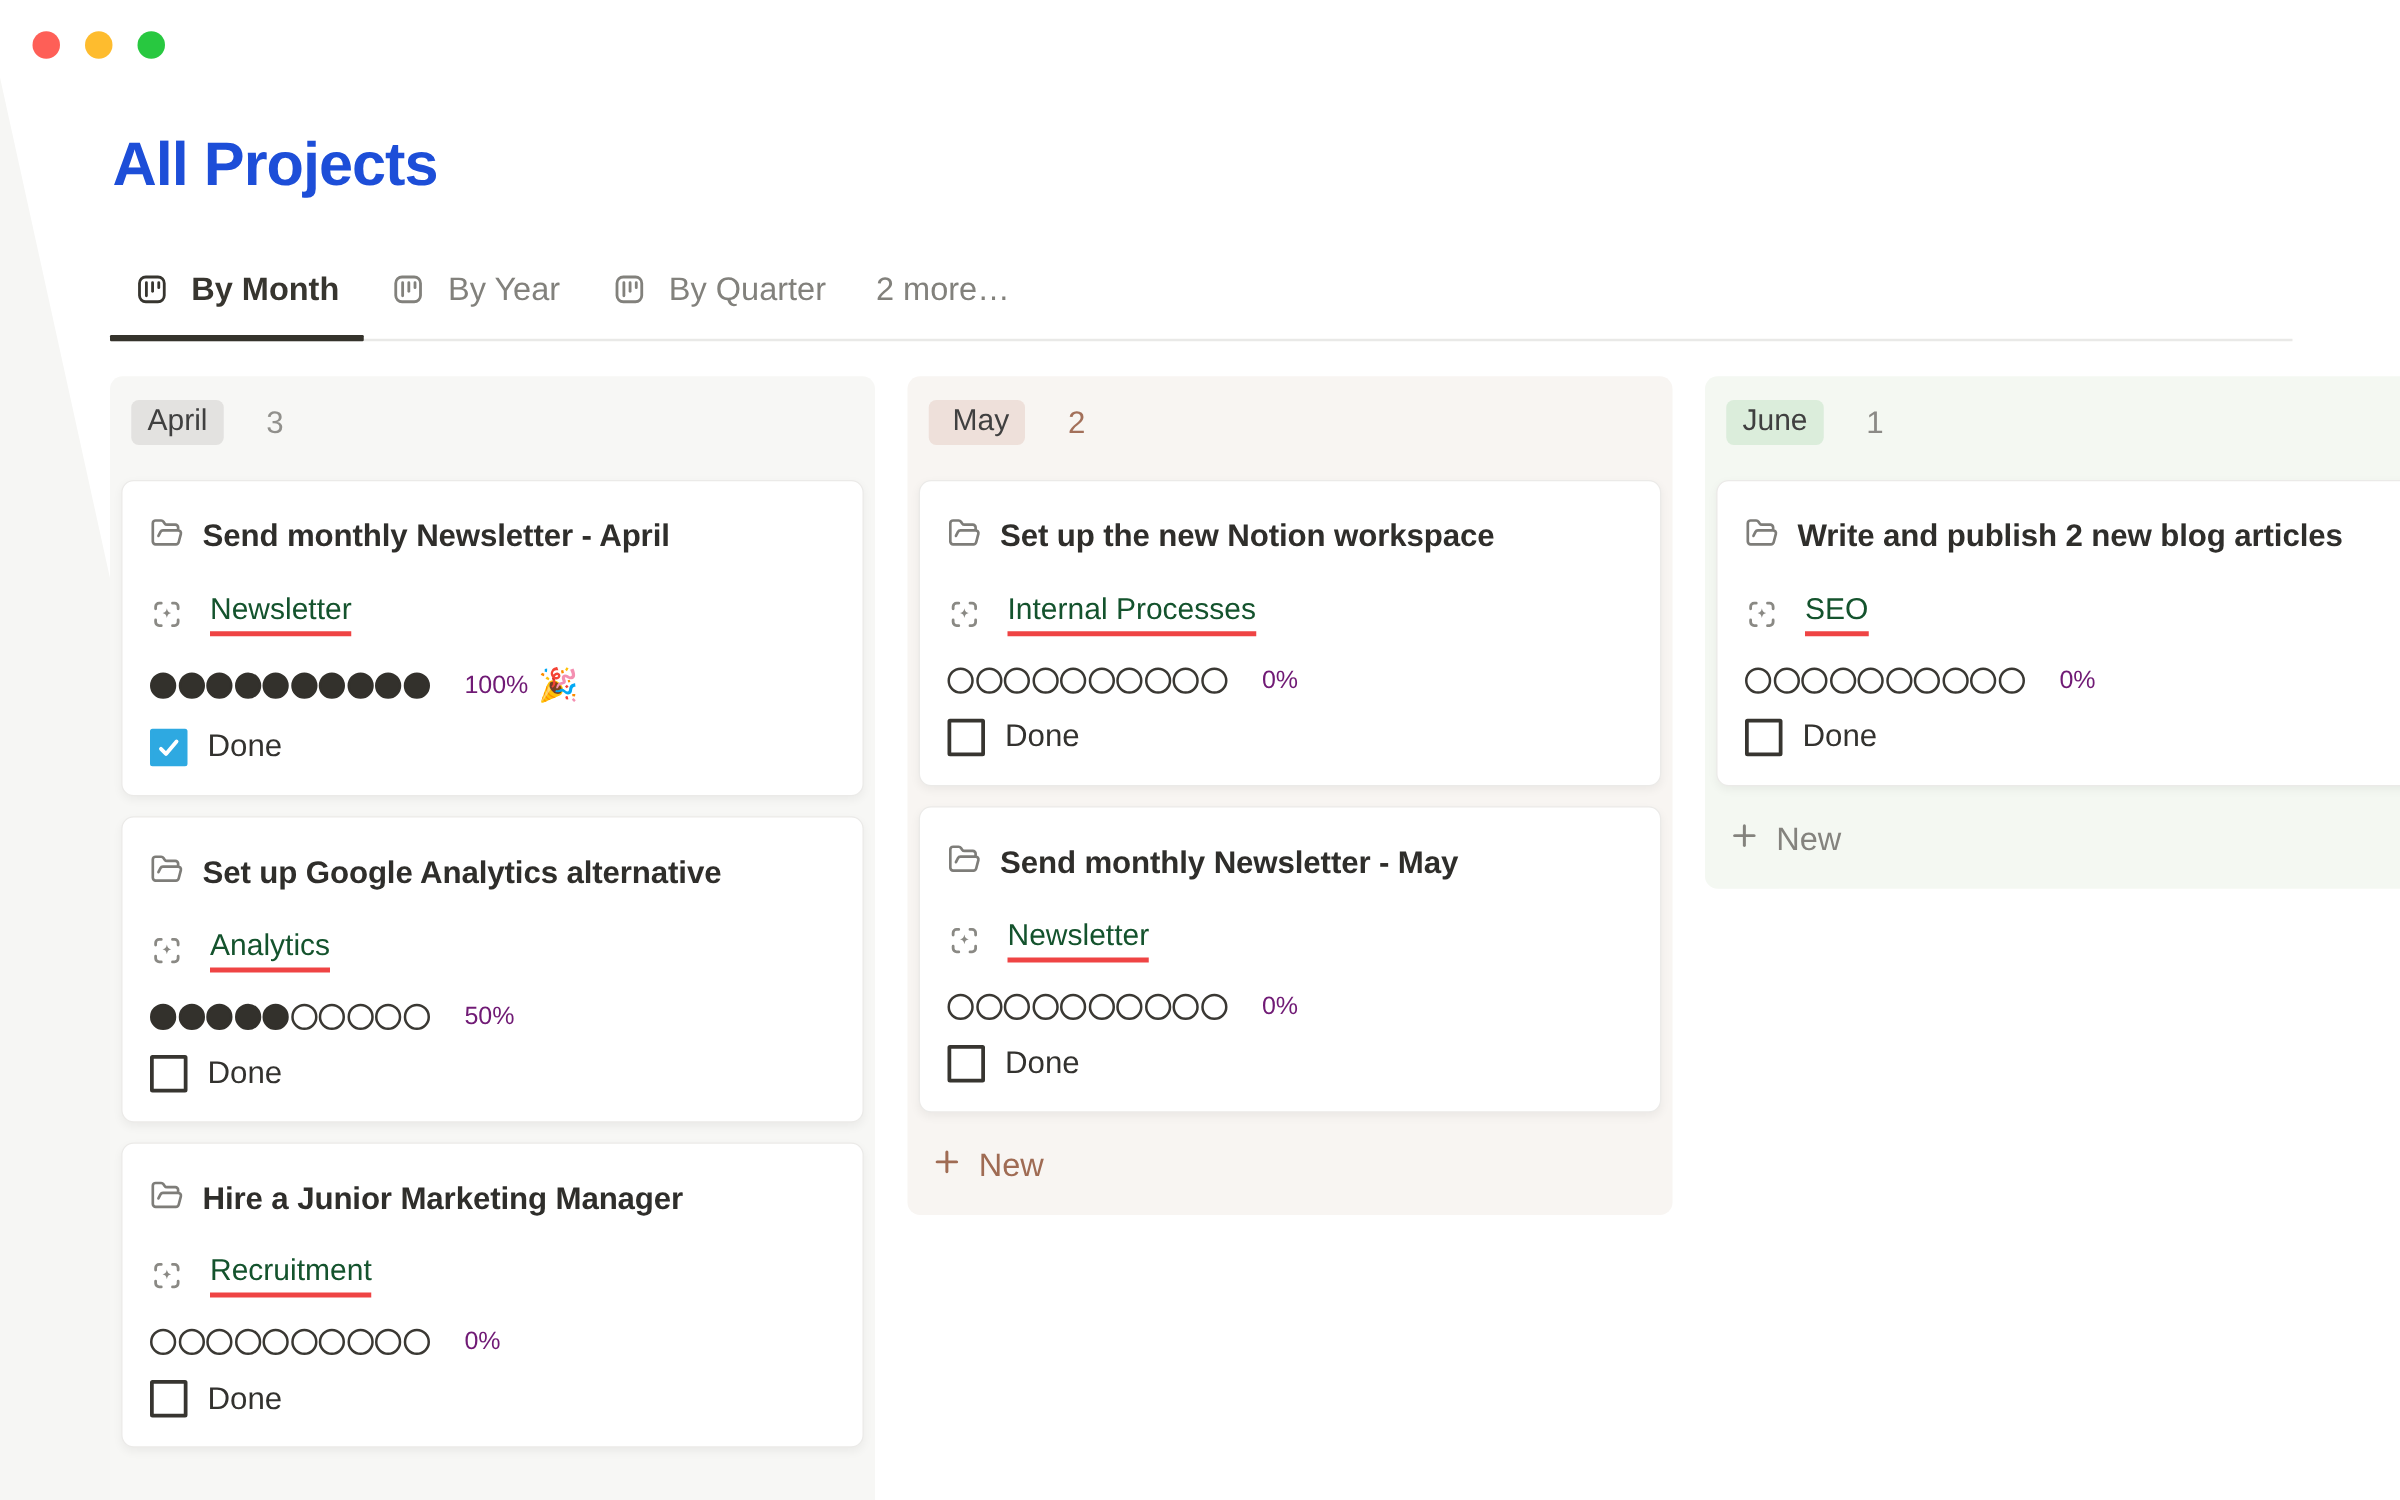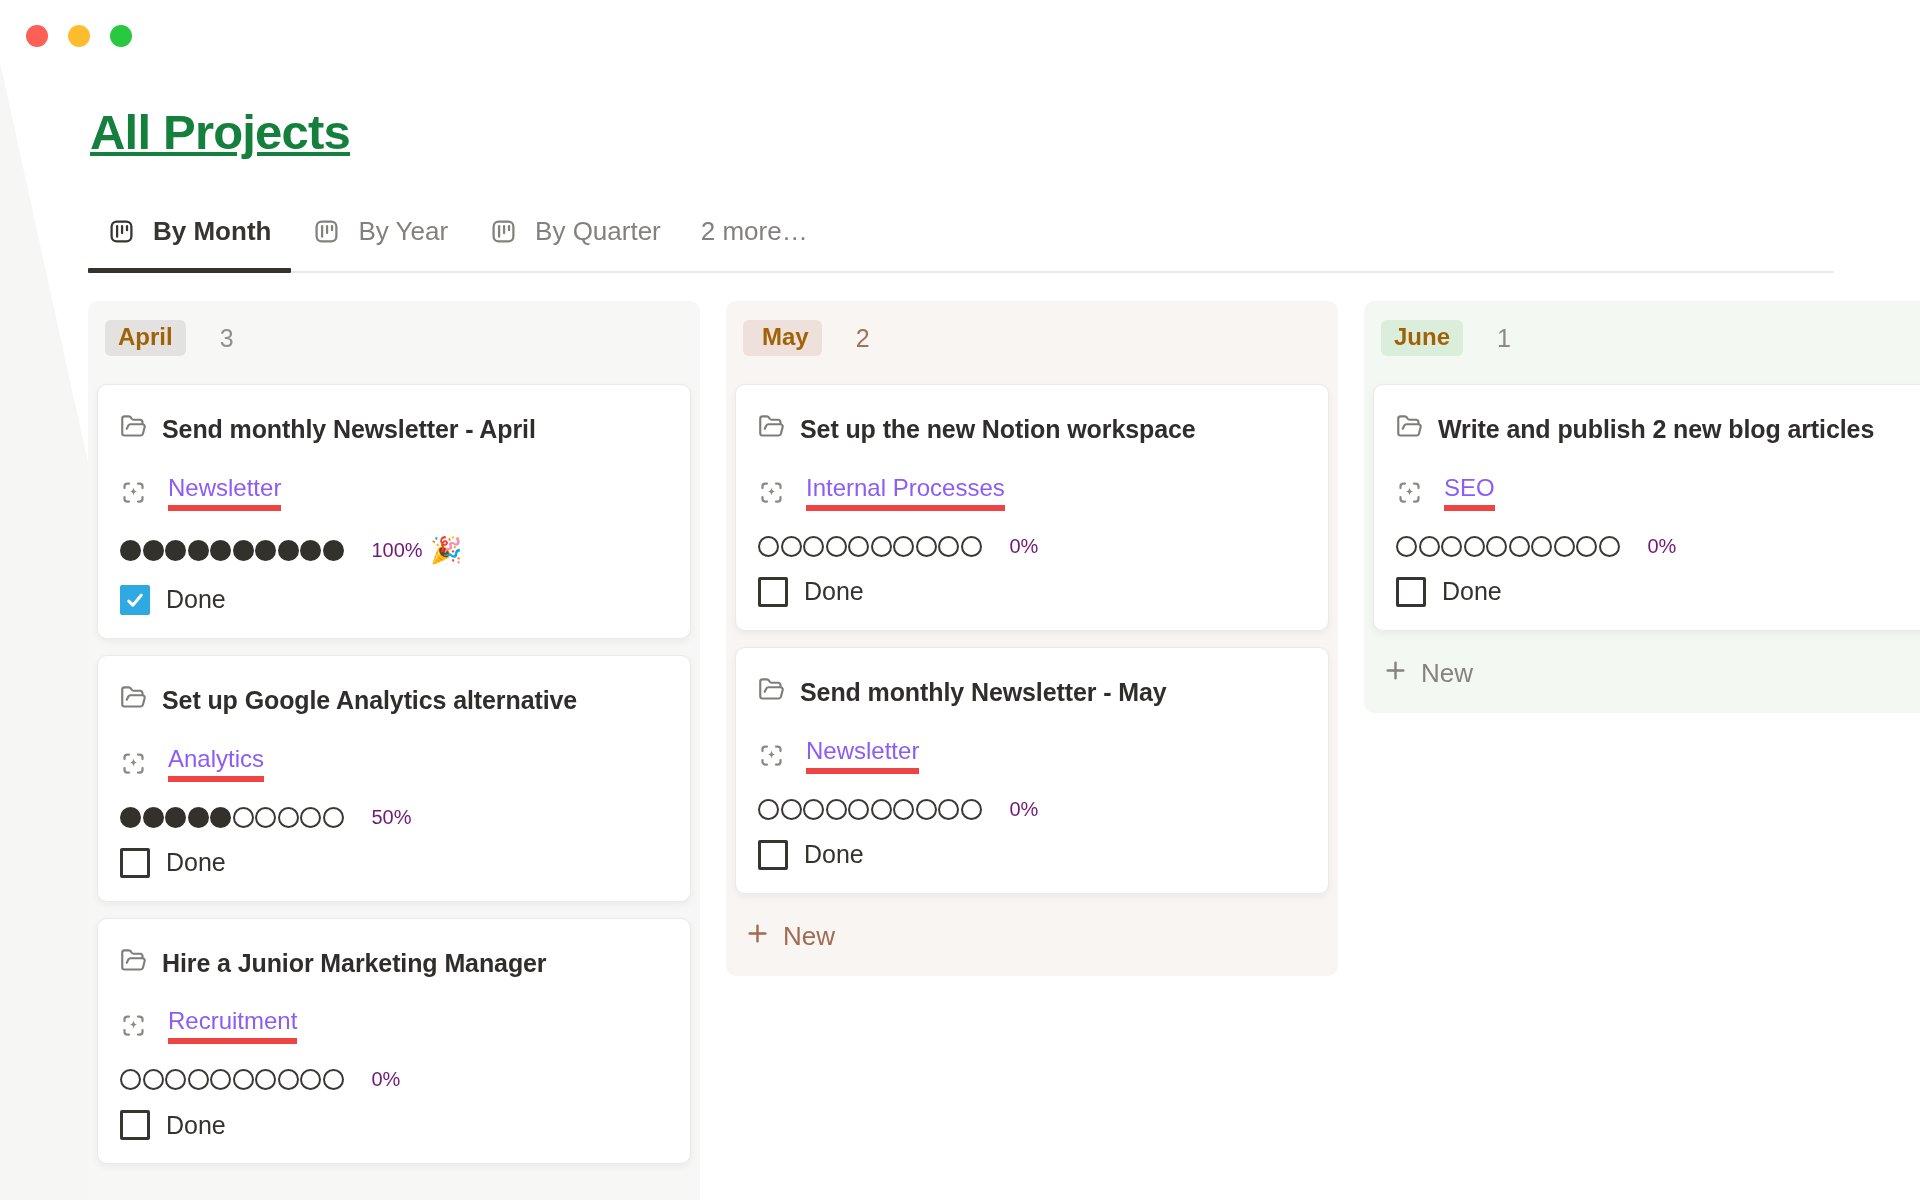--- a/index.html
+++ b/index.html
@@ -14,21 +14,21 @@
     clip-path:polygon(0 62px, 250px 1200px, 0 1200px);
     z-index:0;
   }
   
   .traffic { position:absolute; left:26px; top:25px; display:flex; gap:20px; z-index:5; }
   .tl { width:22px; height:22px; border-radius:50%; border:none; cursor:default; }
 
   
   .page-title {
     position:absolute; left:90px; top:104px; font-size:49px; font-weight:700;
-    letter-spacing:-0.8px; color:#15803d; z-index:2;text-decoration:underline;
+    letter-spacing:-0.8px; color:#1d4ed8; z-index:2;
   }
 
   
   .tabs-wrap { position:absolute; left:88px; top:212px; width:1746px; z-index:2; }
   .tabs { display:flex; align-items:flex-start; gap:2px; }
   .tab {
     position:relative; display:flex; align-items:center; gap:18px;
     padding:4px 20px 24px; font-size:26px; color:#82817c; font-weight:500; cursor:pointer;
   }
   .tab .tab-ic { flex:0 0 auto; display:flex; }
@@ -39,38 +39,38 @@
   }
   .tab-more { padding:4px 18px 24px; font-size:26px; color:#82817c; font-weight:500; cursor:pointer; }
   .tabs-divider { height:2px; background:#e9e9e7; width:100%; }
 
   
   .board { position:absolute; left:88px; top:301px; display:flex; gap:26px; align-items:flex-start; z-index:1; }
   .column { width:612px; border-radius:10px; padding:18px 9px 20px; }
   .column:first-child { min-height:920px; }
   .col-header { display:flex; align-items:center; padding:0 8px; height:38px; }
   .pill {
-    font-size:24px; font-weight:700; color:#a16207; padding:3px 13px 5px;
+    font-size:24px; font-weight:400; color:#404040; padding:3px 13px 5px;
     border-radius:6px; line-height:1.2;
   }
   .count { font-size:25px; margin-left:34px; font-weight:400; }
   .cards { display:flex; flex-direction:column; gap:16px; margin-top:27px; }
   .card {
     background:#fff; border:1px solid #ebeae8; border-radius:10px;
     box-shadow:0 3px 8px rgba(15,15,15,0.05);
     padding:25px 22px 23px; cursor:pointer;
   }
   .card-title-row { display:flex; gap:15px; align-items:flex-start; }
   .folder-ic { flex:0 0 auto; margin-top:3px; display:flex; }
   .card-title { font-size:25px; font-weight:600; color:#2f2e2b; line-height:1.55; letter-spacing:-0.1px; }
   .tag-row { display:flex; gap:21px; align-items:center; margin-top:25px; }
   .tag-ic { flex:0 0 auto; display:flex; }
   .tag-label {
-    font-size:24px; font-weight:500; color:#8b5cf6;
-    border-bottom:6px solid #ef4444; padding-bottom:3px; cursor:pointer;
+    font-size:24px; font-weight:500; color:#14532d;
+    border-bottom:4px solid #ef4444; padding-bottom:3px; cursor:pointer;
   }
   .progress-row { display:flex; align-items:center; margin-top:24px; }
   .dots { display:flex; gap:1.5px; align-items:center; }
   .dot { width:21px; height:21px; border-radius:50%; border:2.6px solid #3a3833; background:#fff; }
   .dot.filled { background:#33312c; border-color:#33312c; }
   .percent { font-size:20px; color:#701a75; margin-left:28px; }
   .suffix { font-size:26px; margin-left:8px; }
   .done-row { display:flex; align-items:center; gap:16px; margin-top:19px; }
   .checkbox {
     width:30px; height:30px; border:3px solid #373530; border-radius:2px;

